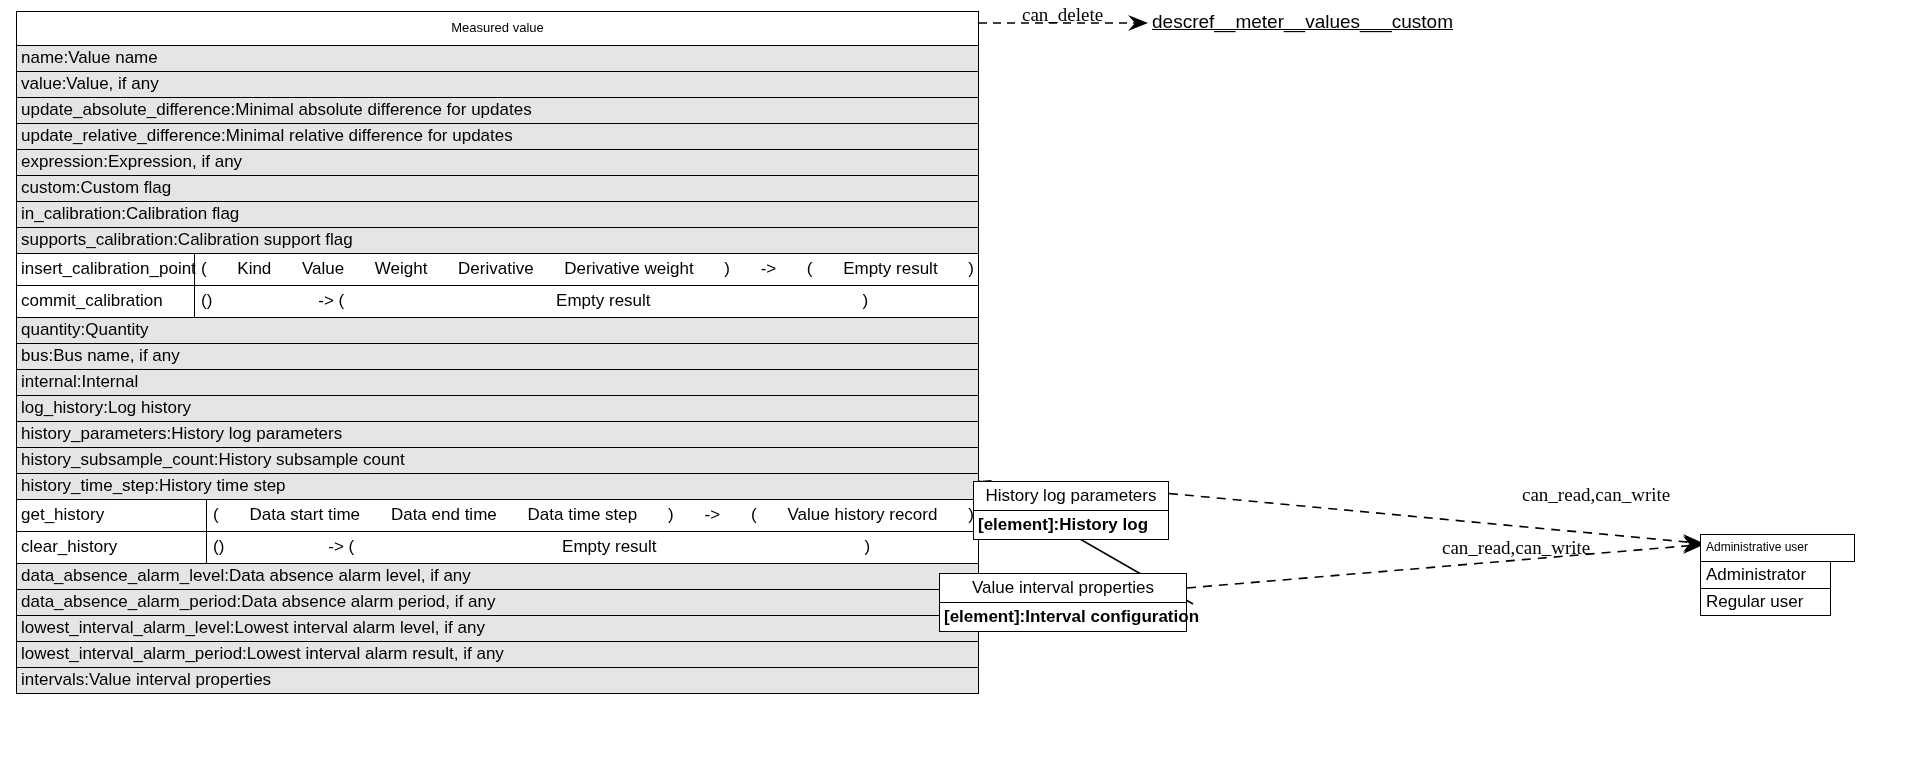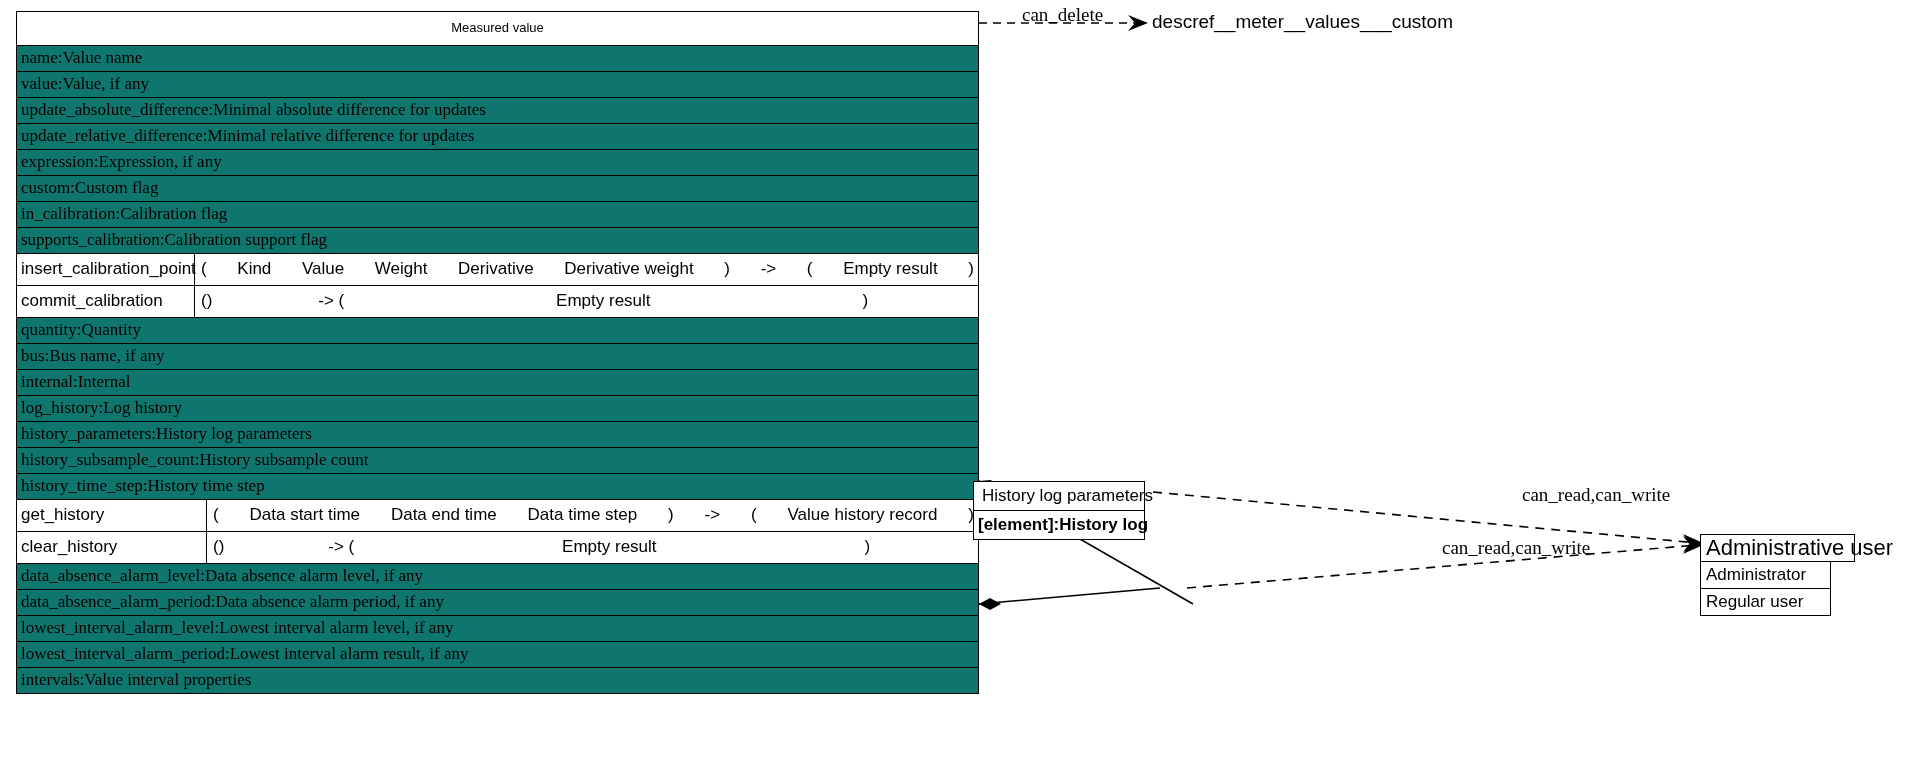--- a/index.html
+++ b/index.html
@@ -41,22 +41,21 @@
     padding: 3px 0 4px 0;
     border-bottom: 1.5px solid #000;
     background: #fff;
   }
   .attr-row {
     font-size: 17px;
     line-height: 20px;
     padding: 2px 0 3px 4px;
     border-bottom: 1.2px solid #000;
     white-space: nowrap;
-    background: #0f766e;
-    font-family: Liberation Serif, serif;
+    background: #e5e5e5;
   }
   .attr-row:last-child { border-bottom: none; }
 
   
   .method-row {
     display: flex;
     border-bottom: 1.2px solid #000;
     background: #fff;
     align-items: flex-start;
   }
@@ -113,33 +112,33 @@
     white-space: nowrap;
   }
   .sb-row {
     font-size: 17px;
     line-height: 21px;
     padding: 3px 8px 4px 4px;
     white-space: nowrap;
     font-weight: bold;
   }
 
-  #history-log-box { left: 973px; top: 481px; width: 172px; }
+  #history-log-box { left: 973px; top: 481px; width: 196px; }
   #interval-box    { left: 939px; top: 573px; width: 248px; }
 
   #user-box {
     position: absolute;
     left: 1700px;
     top: 534px;
     width: 0;
   }
   .user-head {
     border: 1.5px solid #000;
     background: #fff;
-    font-size: 22px;
+    font-size: 12px;
     line-height: 21px;
     padding: 2px 5px 3px 5px;
     white-space: nowrap;
     width: 155px;
     box-sizing: border-box;
   }
   .user-row {
     border: 1.5px solid #000;
     border-top: none;
     background: #fff;
@@ -162,21 +161,21 @@
   }
   .plain-label {
     position: absolute;
     font-family: "Liberation Sans", sans-serif;
     font-size: 19px;
     line-height: 22px;
     white-space: nowrap;
     color: #000;
   }
   #label-can-delete { left: 1022px; top: 5px; }
-  #label-descref    { left: 1152px; top: 11px; }
+  #label-descref    { left: 1152px; top: 11px; text-decoration: underline; }
   #label-cr-cw-1    { left: 1522px; top: 485px; }
   #label-cr-cw-2    { left: 1442px; top: 538px; }
 
   
   #edges {
     position: absolute;
     left: 0; top: 0;
     width: 1929px;
     height: 775px;
     pointer-events: none;
@@ -301,20 +300,24 @@
     <div class="attr-row">lowest_interval_alarm_level:Lowest interval alarm level, if any</div>
     <div class="attr-row">lowest_interval_alarm_period:Lowest interval alarm result, if any</div>
     <div class="attr-row">intervals:Value interval properties</div>
   </div>
 
   <div class="smallbox" id="history-log-box">
     <div class="sb-title">History log parameters</div>
     <div class="sb-row">[element]:History log</div>
   </div>
 
+  <div class="smallbox" id="interval-box">
+    <div class="sb-title">Value interval properties</div>
+    <div class="sb-row">[element]:Interval configuration</div>
+  </div>
 
   <div id="user-box">
     <div class="user-head">Administrative user</div>
     <div class="user-row">Administrator</div>
     <div class="user-row">Regular user</div>
   </div>
 
   <div class="edge-label" id="label-can-delete">can_delete</div>
   <div class="plain-label" id="label-descref">descref__meter__values___custom</div>
   <div class="edge-label" id="label-cr-cw-1">can_read,can_write</div>

